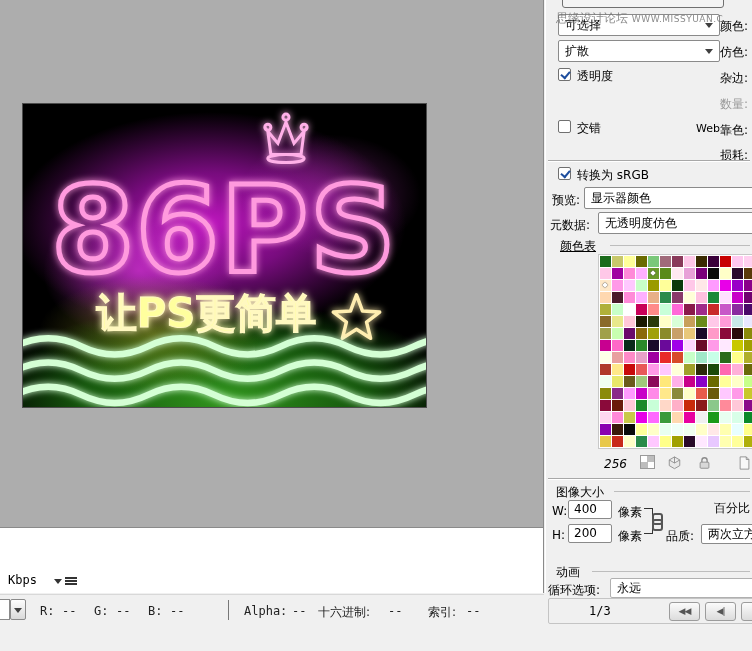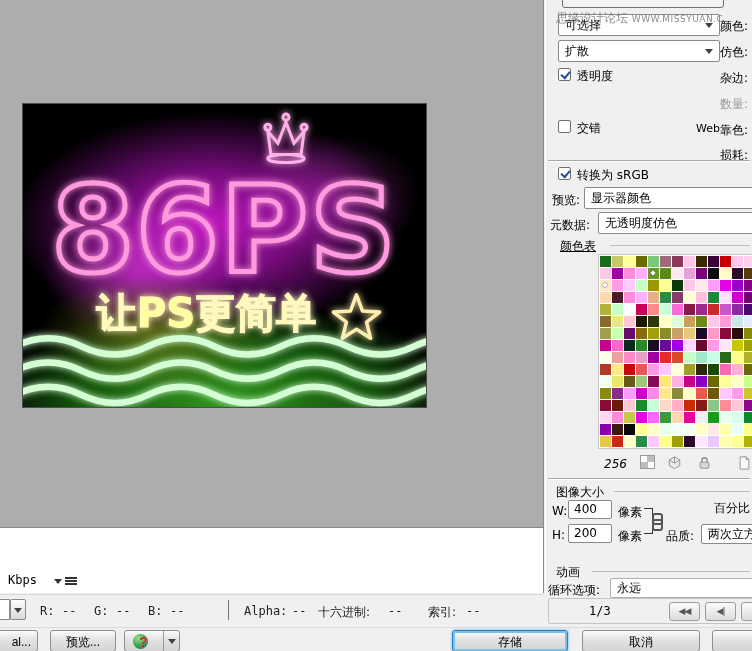--- a/index.html
+++ b/index.html
@@ -486,28 +486,14 @@
     <span class="status-text" style="left:466px;">--</span>
   </div>
 
   <div class="frame-group">
     <span class="frame-count">1/3</span>
     <span class="nav-btn" style="left:120px;">◀◀</span>
     <span class="nav-btn" style="left:156px;">◀|</span>
     <span class="nav-btn" style="left:192px;">|▶</span>
   </div>
 
-  <div class="btnrow">
-    <button class="btn" style="left:-36px;width:74px;text-align:right;padding-right:6px;">al...</button>
-    <button class="btn" style="left:50px;width:66px;">预览...</button>
-    <button class="btn" style="left:124px;width:56px;">
-      <span class="globe"></span>
-      <span class="globe-q">?</span>
-      <span class="split">
-          <span class="carr"></span>
-        </span>
-    </button>
-    <button class="btn default" style="left:452px;width:116px;">存储</button>
-    <button class="btn" style="left:582px;width:118px;">取消</button>
-    <button class="btn" style="left:712px;width:80px;"></button>
-  </div>
 
 </div>
 
 </body></html>

